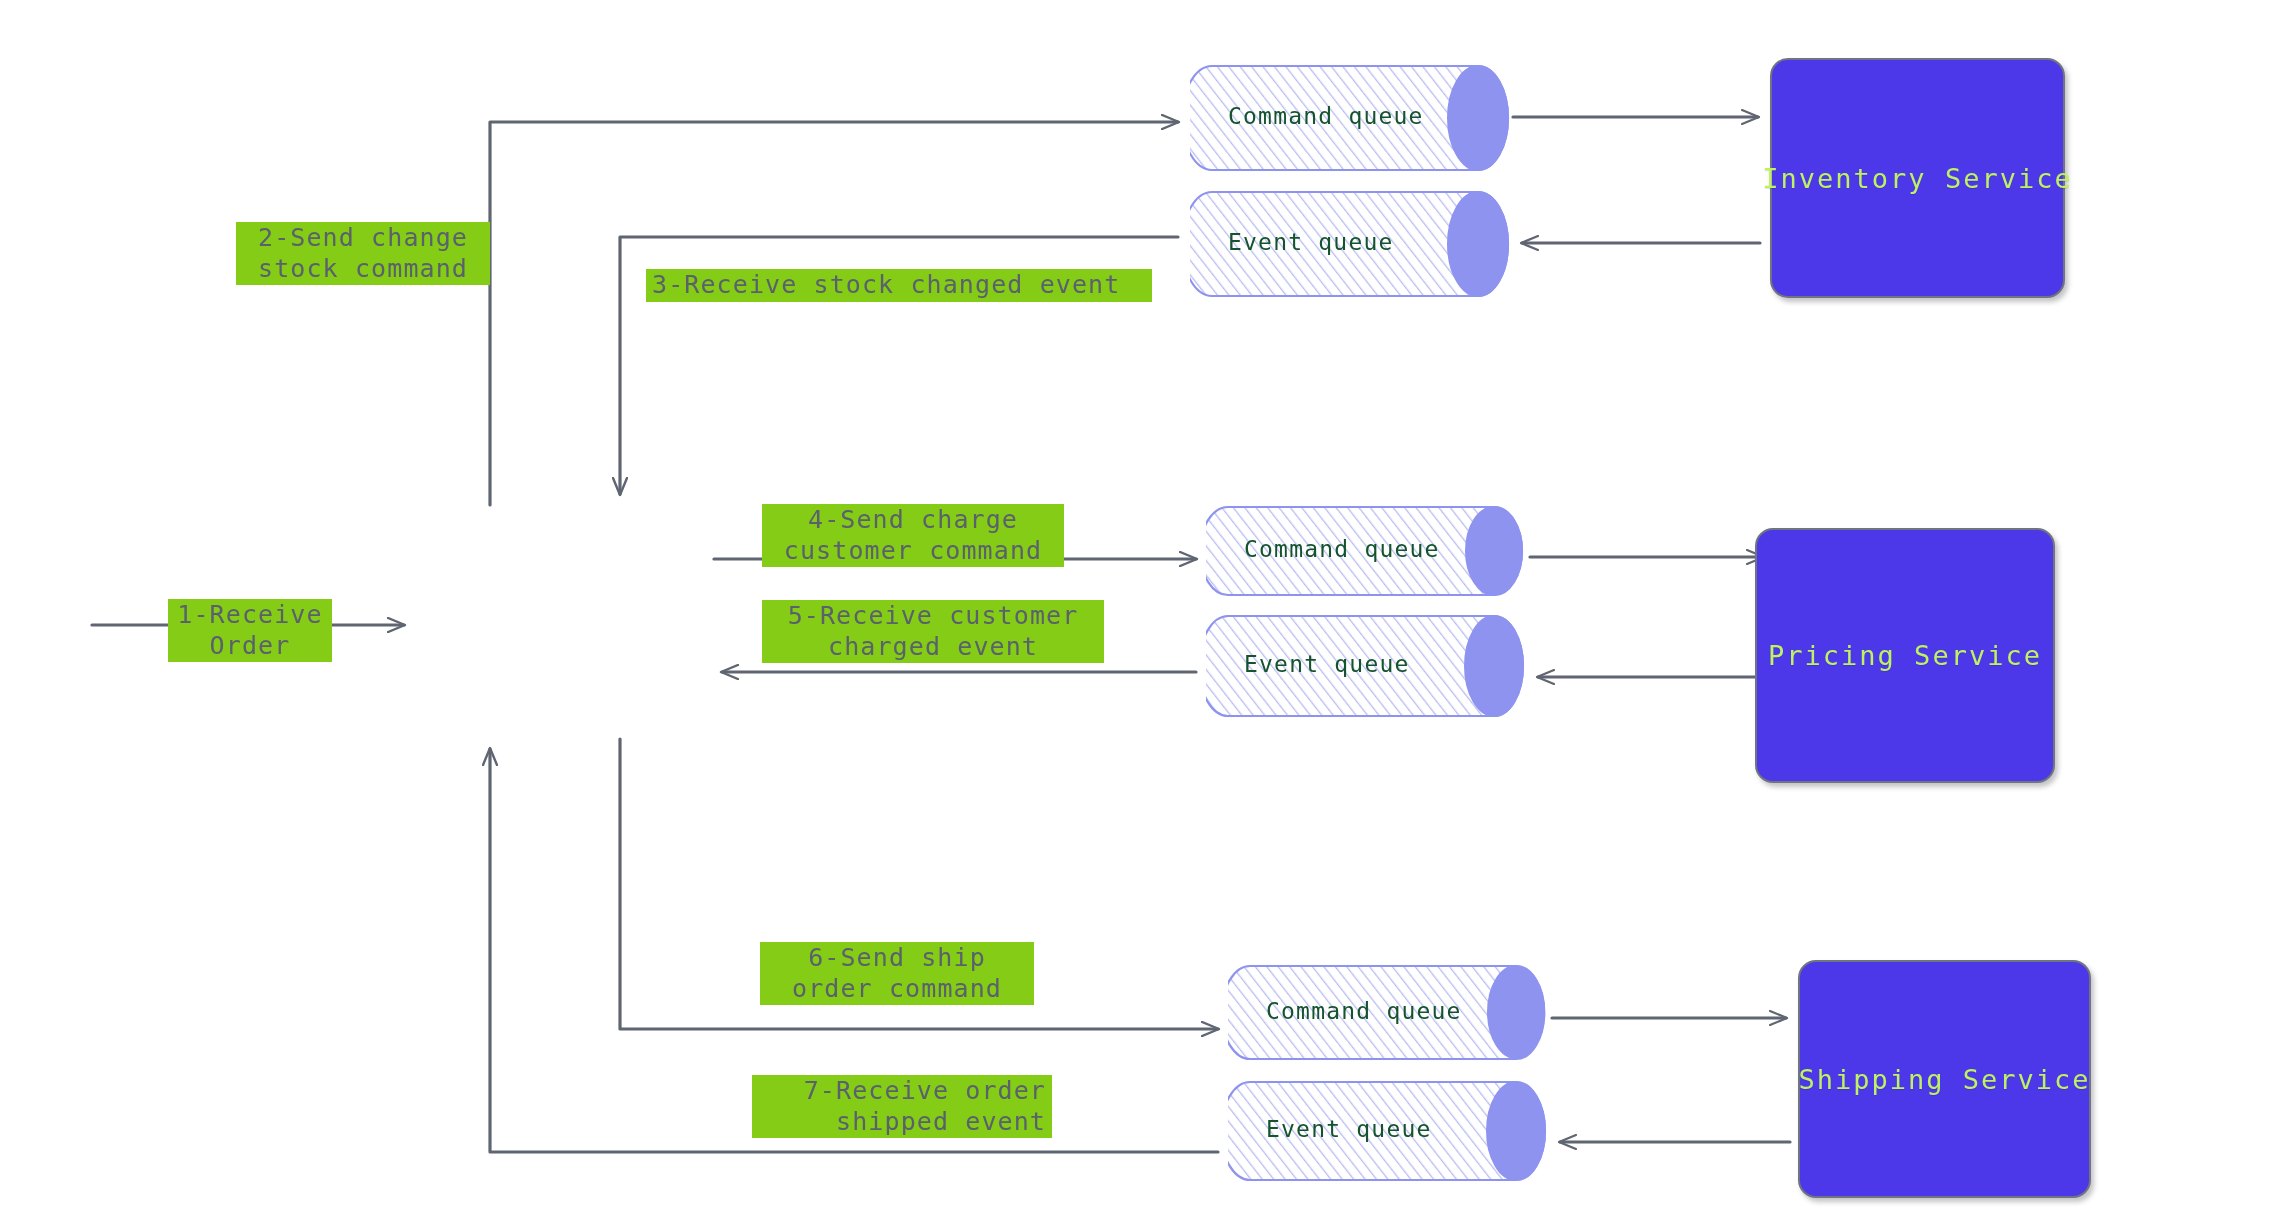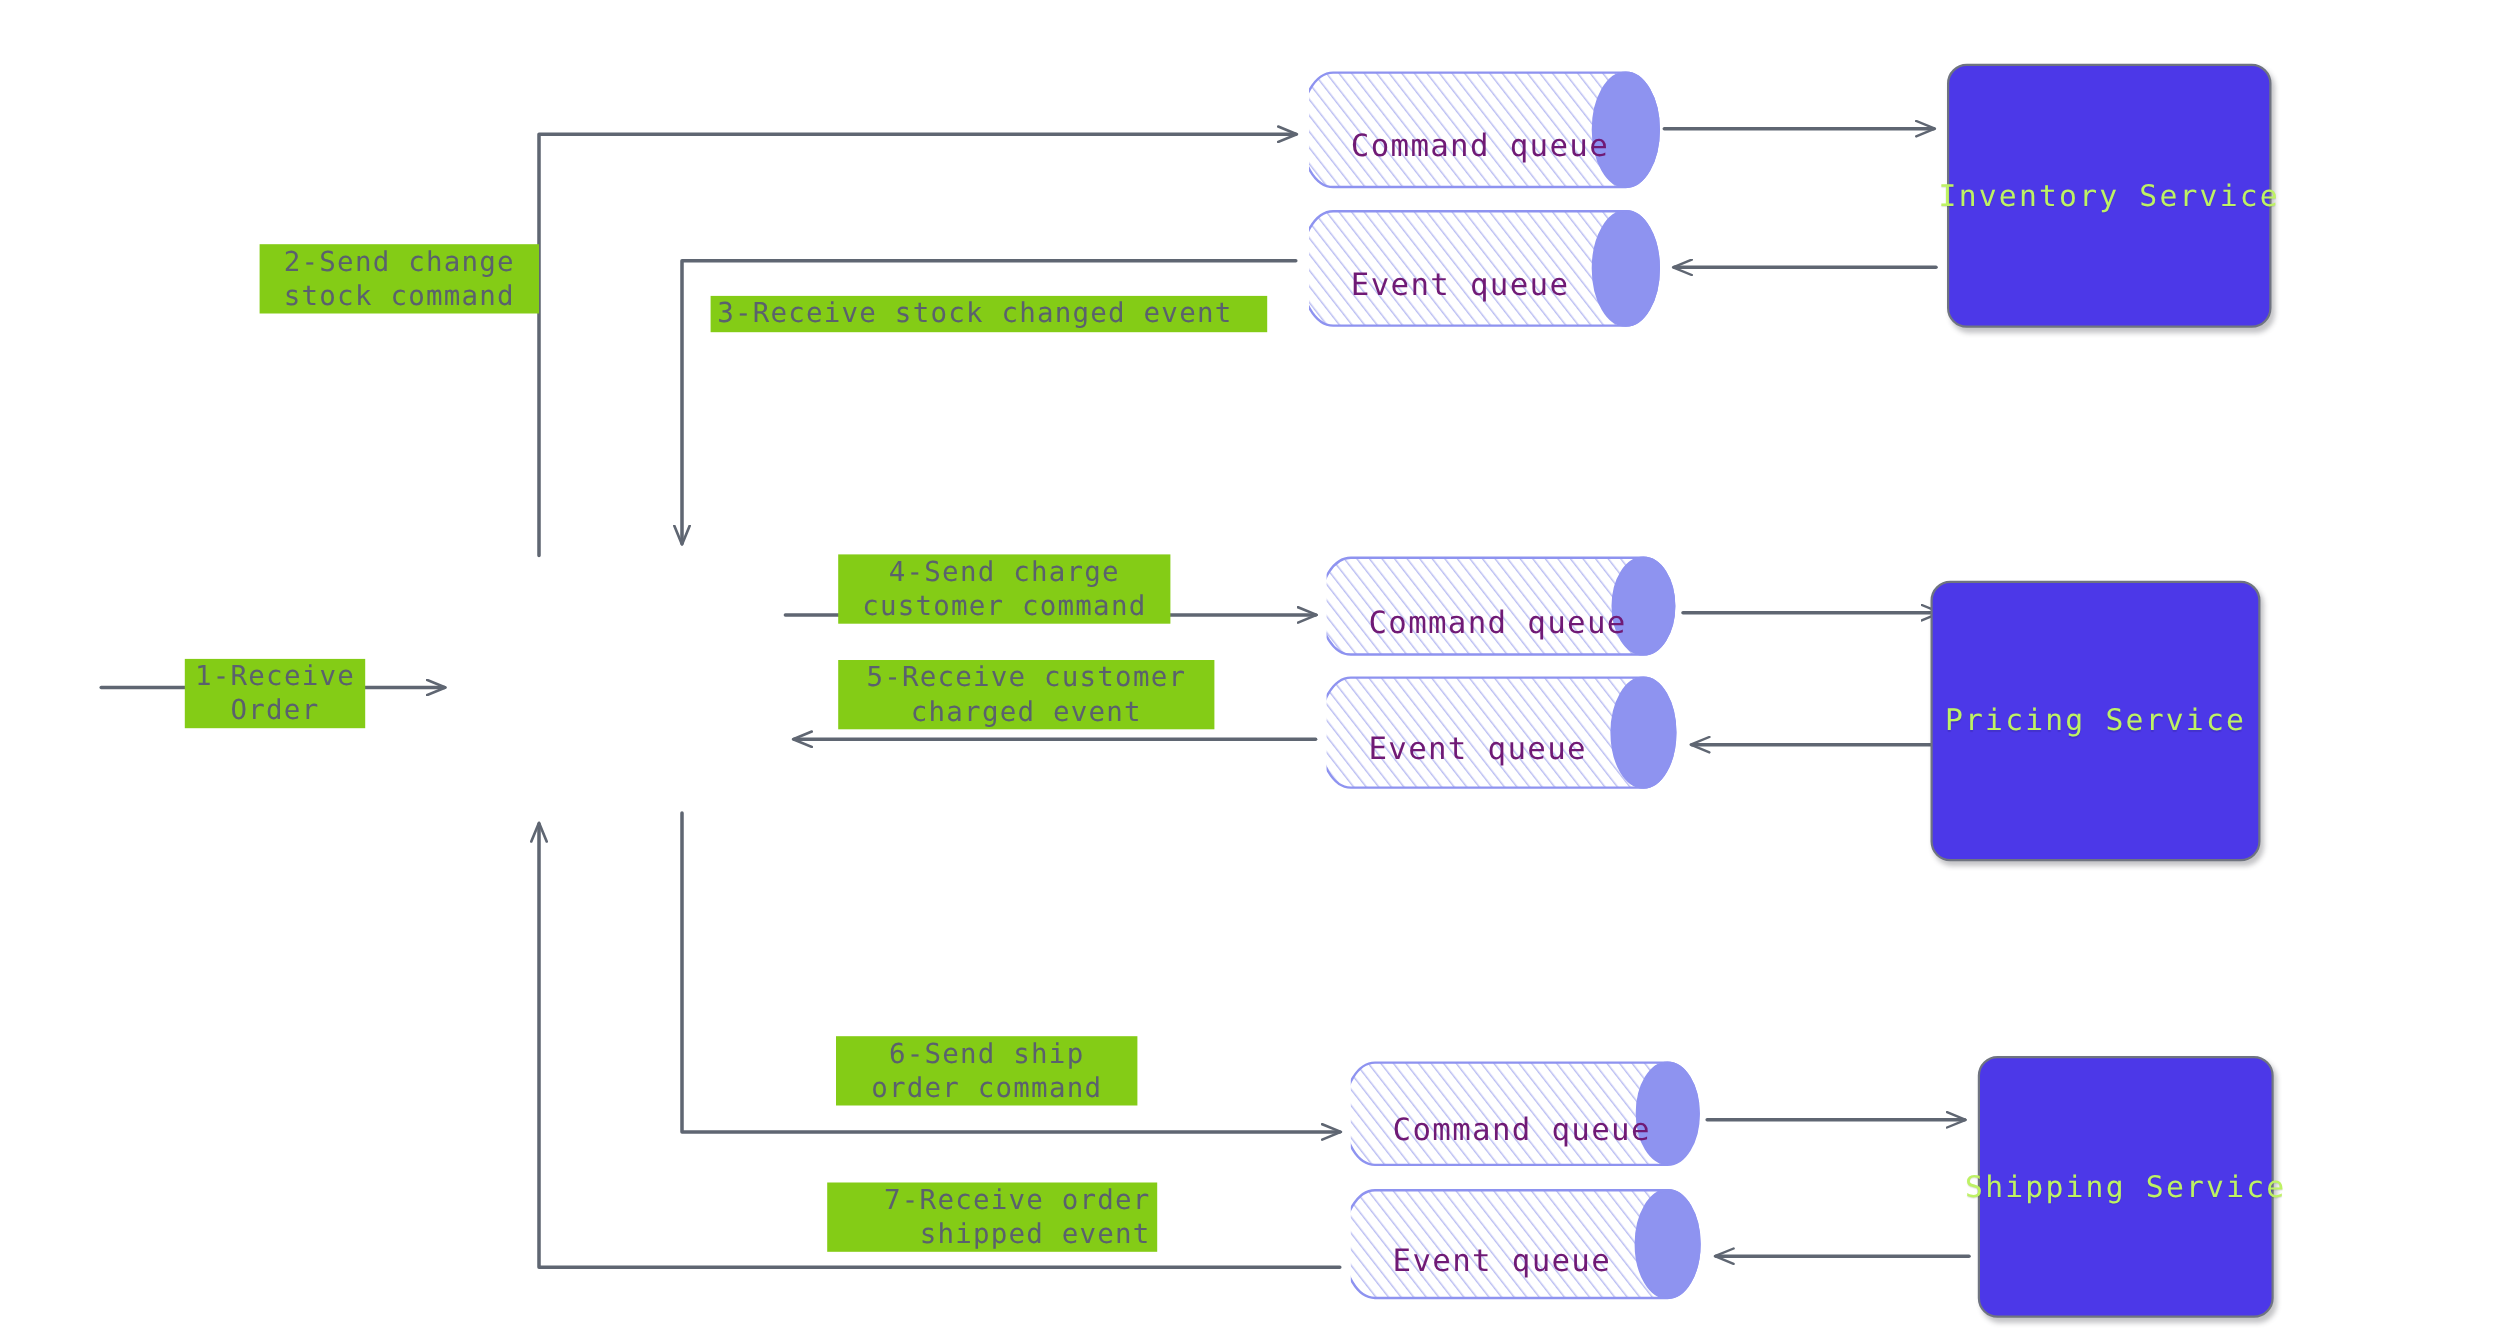--- a/index.html
+++ b/index.html
@@ -26,26 +26,26 @@
     text-shadow:0 1px 1px rgba(0,0,0,.12);
     white-space:nowrap;
     box-sizing:border-box;
   }
 
   
   .queue{position:absolute;z-index:2;}
   .queue .cyl{position:absolute;left:0;top:0;}
   .queue .qlabel{
     position:absolute;z-index:4;
-    left:0;top:16px;height:100%;
+    left:0;top:0;height:100%;
     display:flex;align-items:center;
     padding-left:38px;
-    color:#701a75;
+    color:#14532d;
     font-family:"DejaVu Sans Mono","Liberation Mono",monospace;
-    font-size:28px;letter-spacing:1.2px;
+    font-size:23px;letter-spacing:1.2px;
     white-space:nowrap;pointer-events:none;
   }
 
   
   .elabel{
     position:absolute;z-index:5;
     color:#5a616d;
     font-family:"DejaVu Sans Mono","Liberation Mono",monospace;
     font-size:25px;letter-spacing:1.1px;line-height:1.22;
     text-align:center;white-space:pre;
@@ -151,21 +151,21 @@
 
 
   <div class="service" style="left:1770px;top:58px;width:295px;height:240px;">
     <span>Inventory Service</span>
   </div>
 
   <div class="service" style="left:1755px;top:493px;width:300px;height:255px;margin-top:35px;">
     <span>Pricing Service</span>
   </div>
 
-  <div class="service" style="left:1798px;top:960px;width:269px;height:238px;">
+  <div class="service" style="left:1798px;top:960px;width:293px;height:238px;">
     <span>Shipping Service</span>
   </div>
 
   <div class="elabel" style="left:168px;top:599px;width:152px;">1-Receive
 Order</div>
 
   <div class="elabel" style="left:236px;top:222px;width:242px;">2-Send change
 stock command</div>
 
   <div class="elabel" style="left:646px;top:269px;width:494px;text-align:left;">3-Receive stock changed event</div>

